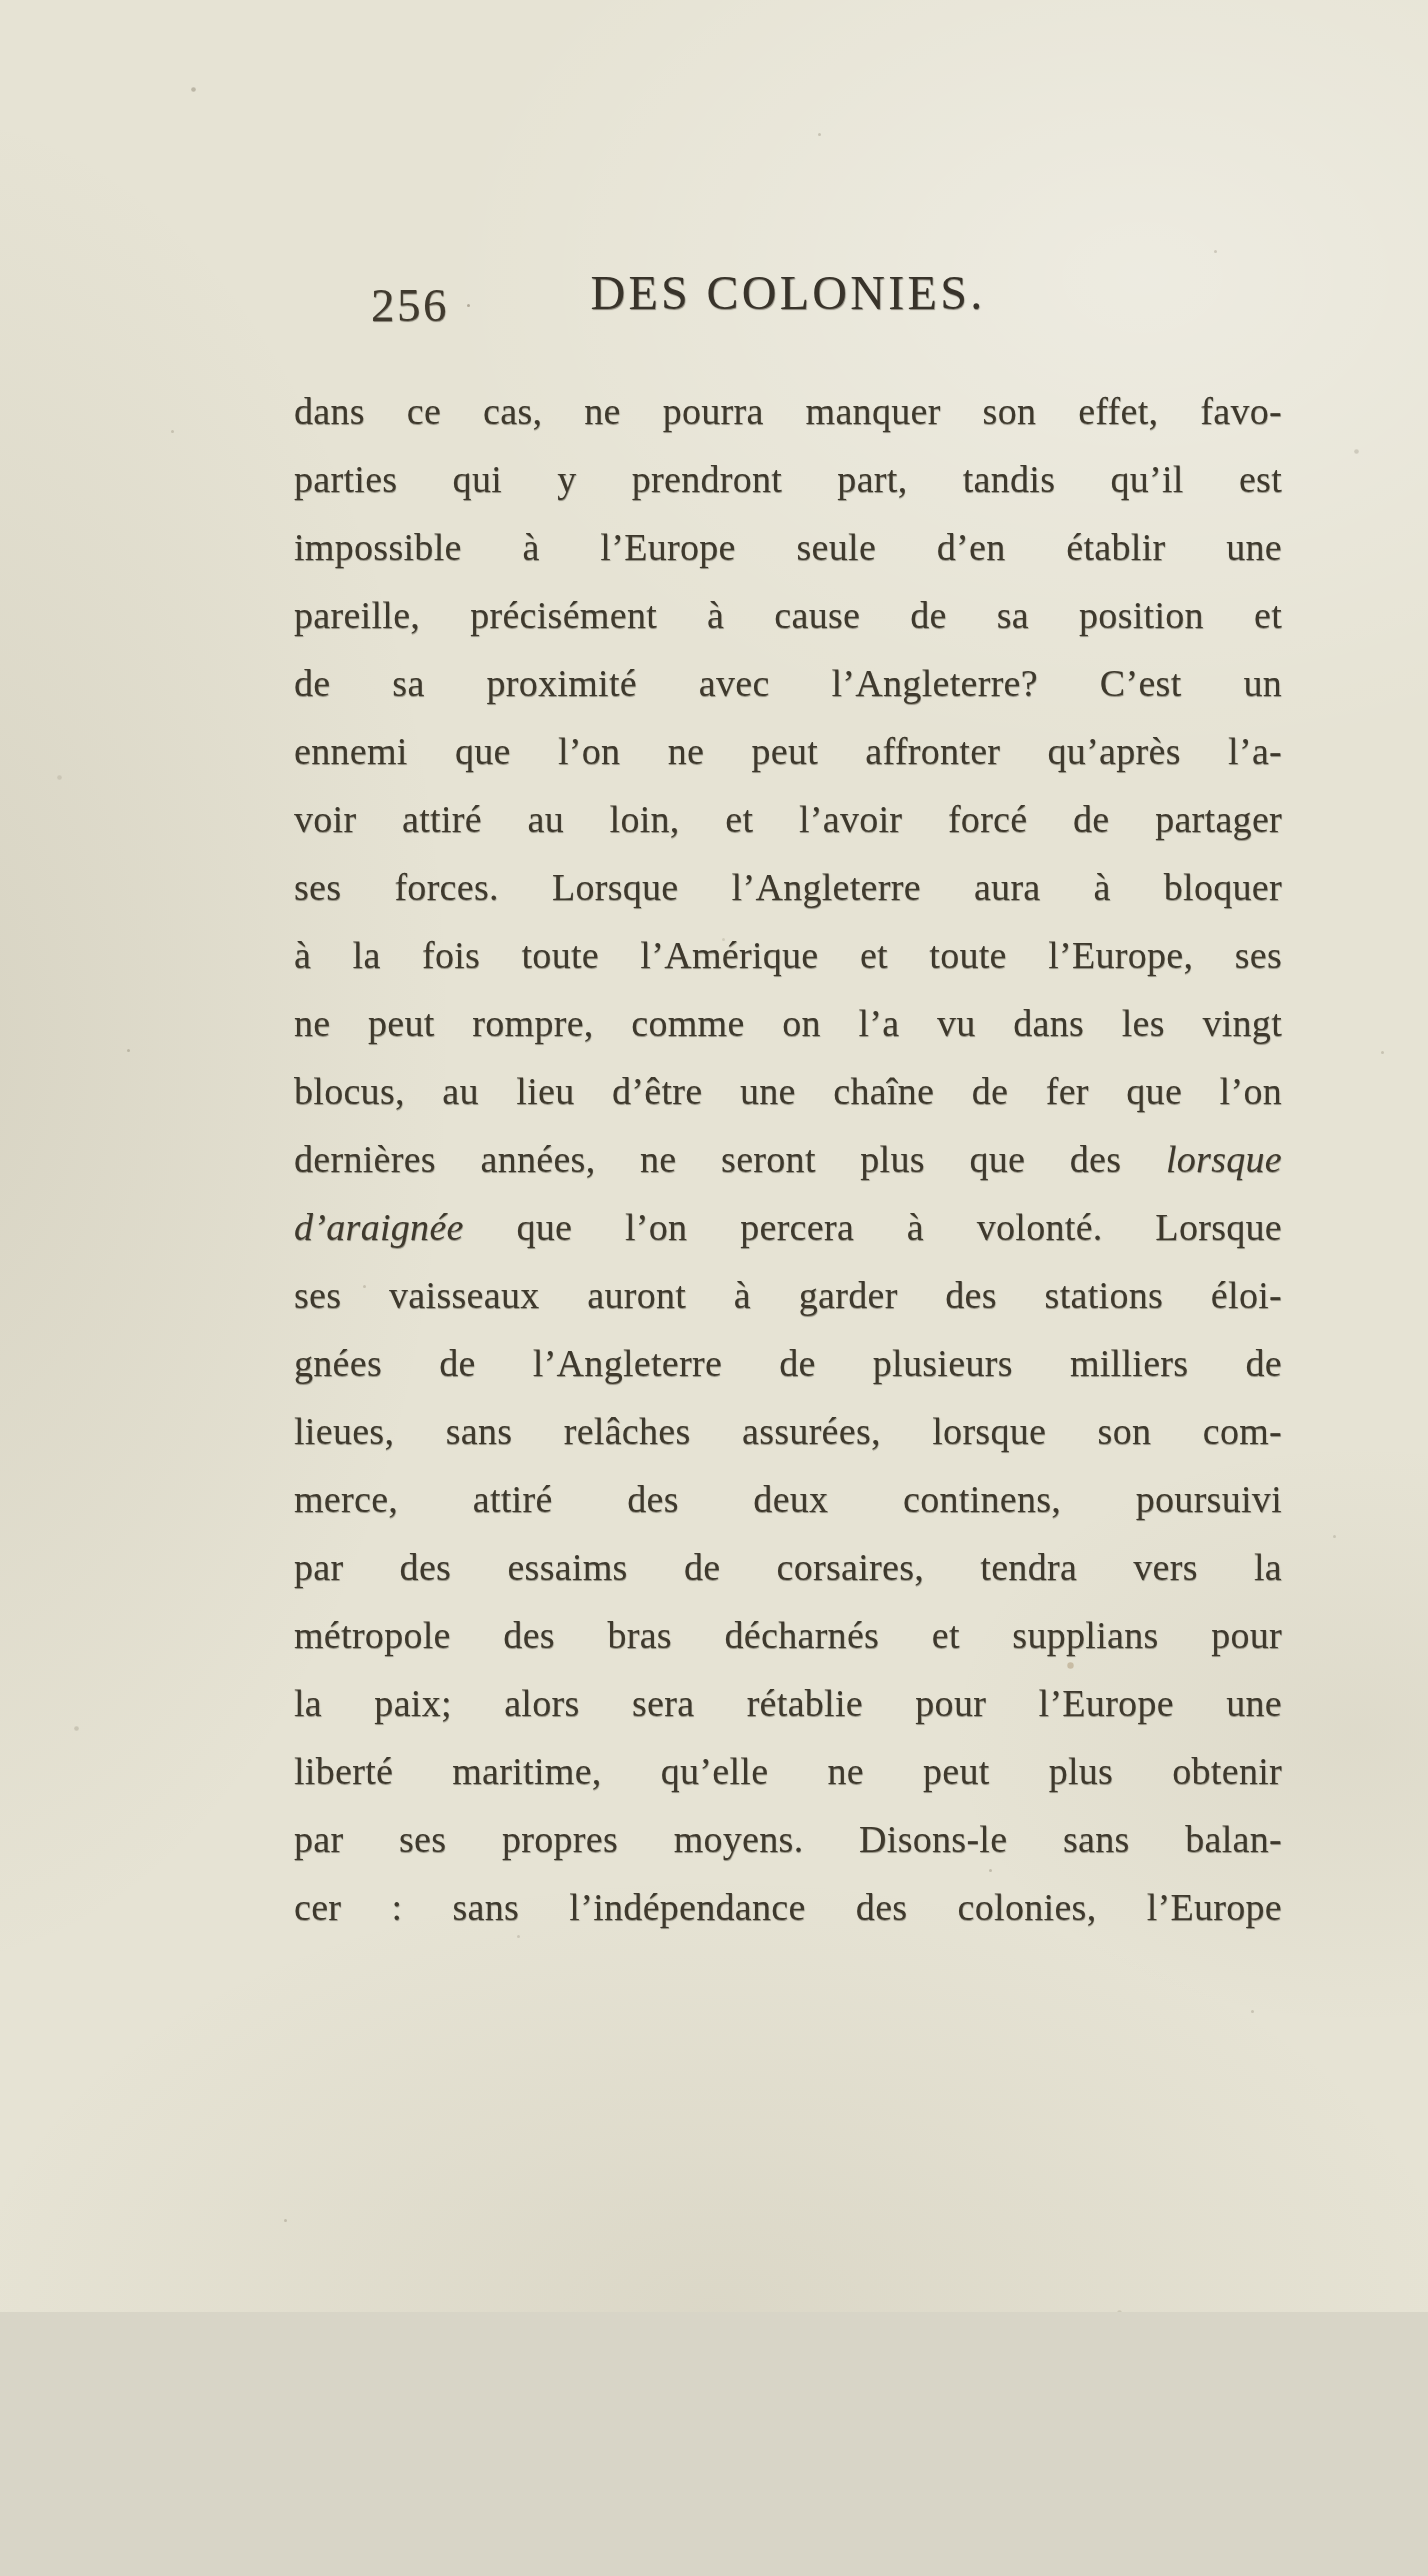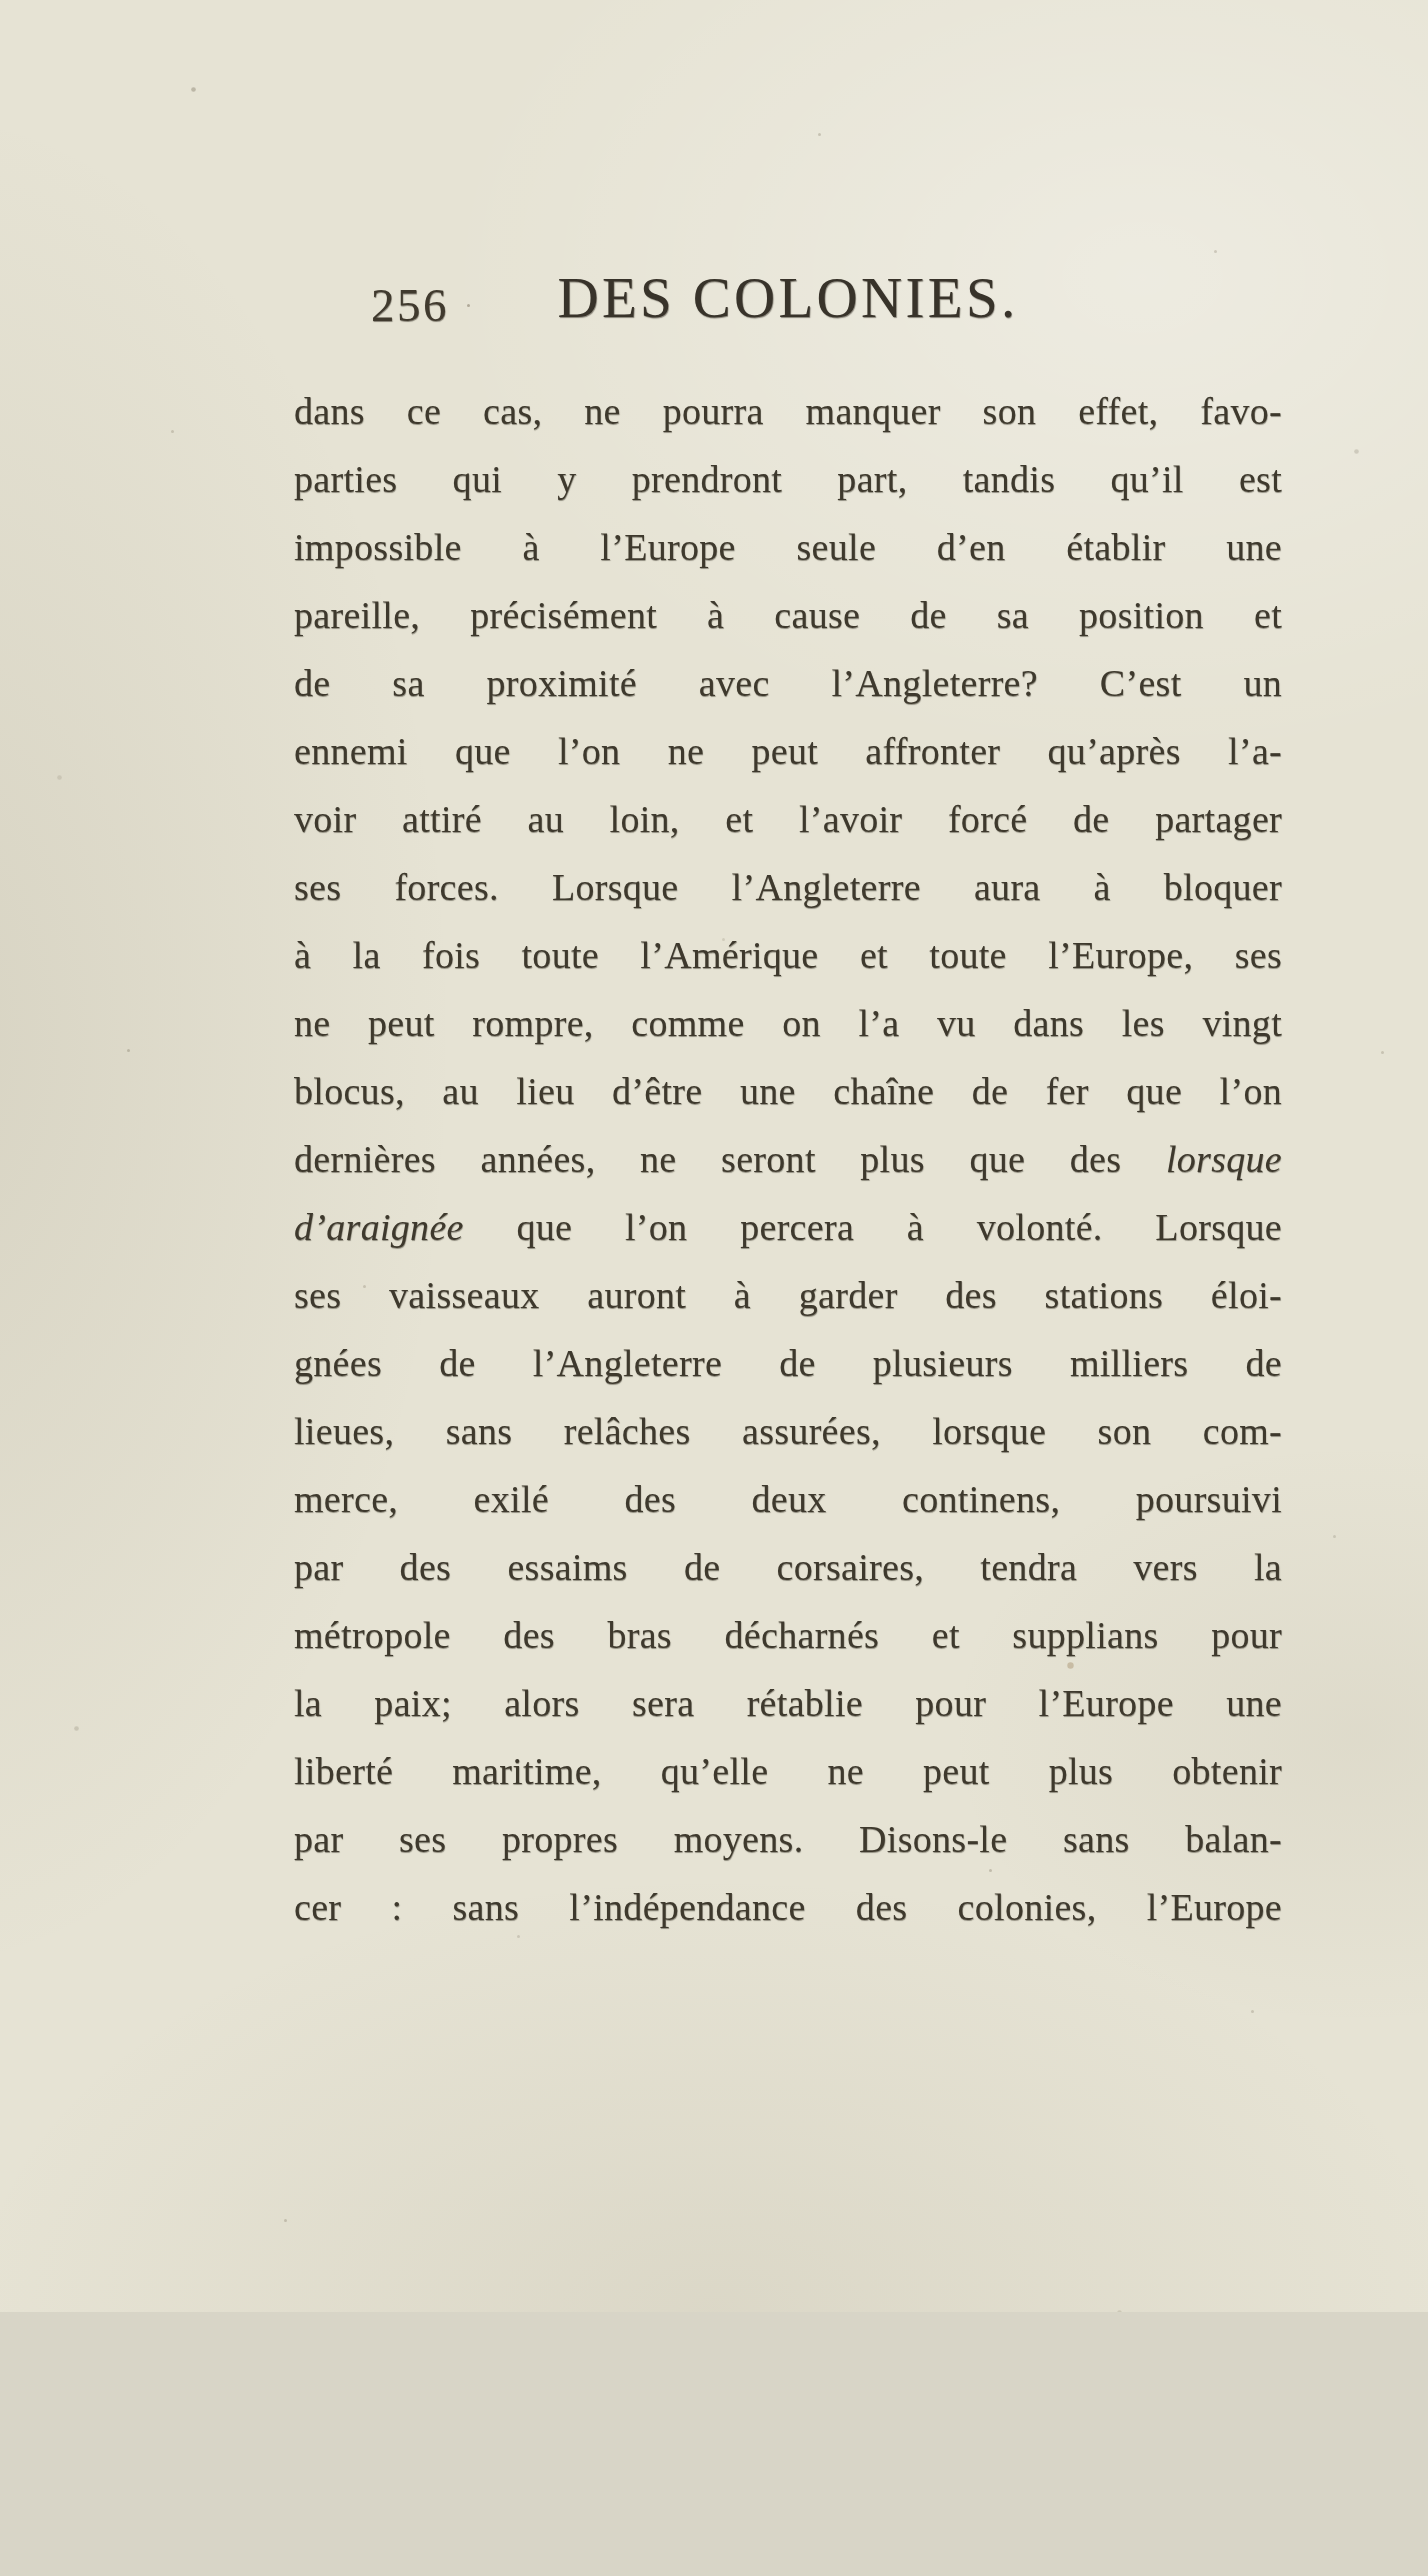--- a/index.html
+++ b/index.html
@@ -67,21 +67,21 @@
     letter-spacing: 2.5px;
     color: #403a2e;
     text-shadow: 0.5px 0.7px 0.8px rgba(58,53,42,0.55);
   }
   .running-title {
     position: absolute;
     left: 0;
     top: 0;
     width: 100%;
     text-align: center;
-    font-size: 57px;
+    font-size: 48px;
     letter-spacing: 3.3px;
     color: #38332a;
     text-shadow: 0.7px 0.8px 1px rgba(56,51,42,0.55);
   }
   .textblock {
     position: absolute;
     top: 377px;
     left: 294px;
     width: 988px;
     font-size: 38px;
@@ -118,21 +118,21 @@
       <div class="line"><span>voir attiré au loin, et l’avoir forcé de partager</span></div>
       <div class="line"><span>ses forces. Lorsque l’Angleterre aura à bloquer</span></div>
       <div class="line"><span>à la fois toute l’Amérique et toute l’Europe, ses</span></div>
       <div class="line"><span>ne peut rompre, comme on l’a vu dans les vingt</span></div>
       <div class="line"><span>blocus, au lieu d’être une chaîne de fer que l’on</span></div>
       <div class="line"><span>dernières années, ne seront plus que des </span><span class="it">lorsque</span></div>
       <div class="line"><span class="it">d’araignée</span><span> que l’on percera à volonté. Lorsque</span></div>
       <div class="line"><span>ses vaisseaux auront à garder des stations éloi-</span></div>
       <div class="line"><span>gnées de l’Angleterre de plusieurs milliers de</span></div>
       <div class="line"><span>lieues, sans relâches assurées, lorsque son com-</span></div>
-      <div class="line"><span>merce, exilé des deux continens, poursuivi</span></div>
+      <div class="line"><span>merce, attiré des deux continens, poursuivi</span></div>
       <div class="line"><span>par des essaims de corsaires, tendra vers la</span></div>
       <div class="line"><span>métropole des bras décharnés et supplians pour</span></div>
       <div class="line"><span>la paix; alors sera rétablie pour l’Europe une</span></div>
       <div class="line"><span>liberté maritime, qu’elle ne peut plus obtenir</span></div>
       <div class="line"><span>par ses propres moyens. Disons-le sans balan-</span></div>
       <div class="line"><span>cer : sans l’indépendance des colonies, l’Europe</span></div>
     </div>
 </div>
 
 

